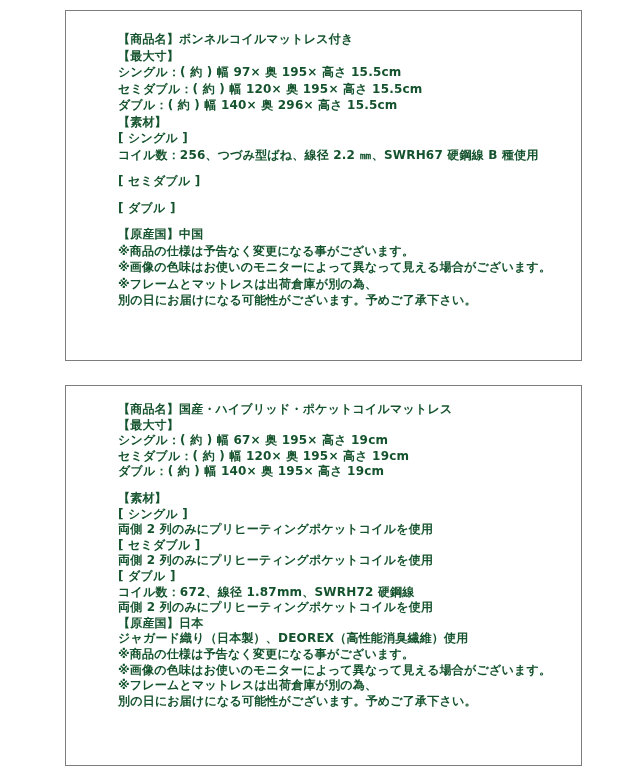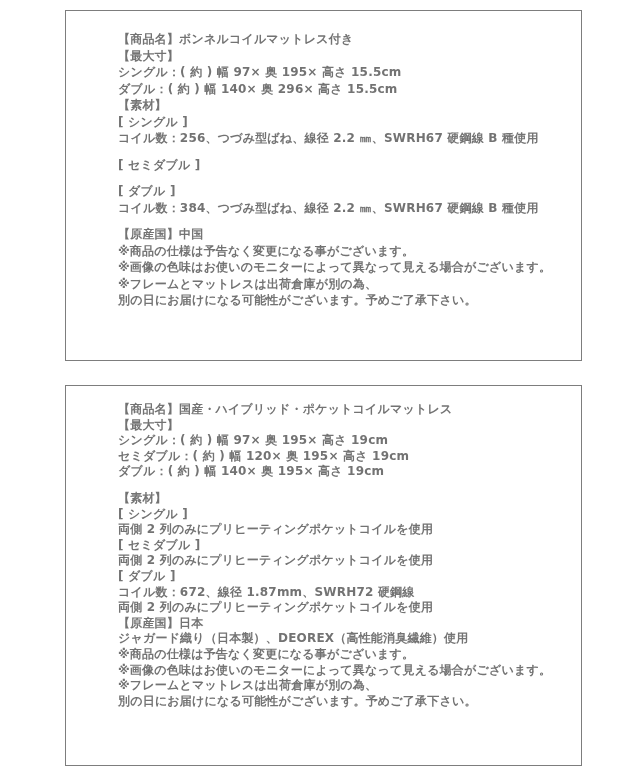--- a/index.html
+++ b/index.html
@@ -14,21 +14,21 @@
     font-family: "DejaVu Sans", "Liberation Sans", sans-serif;
     overflow: hidden;
   }
   .spec-box {
     position: absolute;
     left: 65px;
     width: 517px;
     box-sizing: border-box;
     border: 1px solid #7d7d7d;
     background: #ffffff;
-    color: #737373;
+    color: #14532d;
     font-size: 12px;
     font-weight: bold;
     overflow: hidden;
   }
   #box1 {
     top: 10px;
     height: 351px;
     padding: 20px 14px 0 52px;
   }
   #box2 {
@@ -45,41 +45,41 @@
   #box2 .line { line-height: 15.6px; height: 15.6px; }
   #box2 .line.blank { height: 11px; line-height: 11px; }
 </style>
 </head>
 <body>
 
 <div id="box1" class="spec-box">
     <div class="line">【商品名】ボンネルコイルマットレス付き</div>
     <div class="line">【最大寸】</div>
     <div class="line">シングル：( 約 ) 幅 97× 奥 195× 高さ 15.5cm</div>
+    <div class="line">セミダブル：( 約 ) 幅 120× 奥 195× 高さ 15.5cm</div>
     <div class="line">ダブル：( 約 ) 幅 140× 奥 296× 高さ 15.5cm</div>
     <div class="line">【素材】</div>
     <div class="line">[ シングル ]</div>
     <div class="line">コイル数：256、つづみ型ばね、線径 2.2 ㎜、SWRH67 硬鋼線 B 種使用</div>
     <div class="line blank">&nbsp;</div>
     <div class="line">[ セミダブル ]</div>
     <div class="line blank">&nbsp;</div>
     <div class="line">[ ダブル ]</div>
-    <div class="line">コイル数：384、つづみ型ばね、線径 2.2 ㎜、SWRH67 硬鋼線 B 種使用</div>
     <div class="line blank">&nbsp;</div>
     <div class="line">【原産国】中国</div>
     <div class="line">※商品の仕様は予告なく変更になる事がございます。</div>
     <div class="line">※画像の色味はお使いのモニターによって異なって見える場合がございます。</div>
     <div class="line">※フレームとマットレスは出荷倉庫が別の為、</div>
     <div class="line">別の日にお届けになる可能性がございます。予めご了承下さい。</div>
   </div>
 
 <div id="box2" class="spec-box">
     <div class="line">【商品名】国産・ハイブリッド・ポケットコイルマットレス</div>
     <div class="line">【最大寸】</div>
-    <div class="line">シングル：( 約 ) 幅 97× 奥 195× 高さ 19cm</div>
+    <div class="line">シングル：( 約 ) 幅 67× 奥 195× 高さ 19cm</div>
     <div class="line">セミダブル：( 約 ) 幅 120× 奥 195× 高さ 19cm</div>
     <div class="line">ダブル：( 約 ) 幅 140× 奥 195× 高さ 19cm</div>
     <div class="line blank">&nbsp;</div>
     <div class="line">【素材】</div>
     <div class="line">[ シングル ]</div>
     <div class="line">両側 2 列のみにプリヒーティングポケットコイルを使用</div>
     <div class="line">[ セミダブル ]</div>
     <div class="line">両側 2 列のみにプリヒーティングポケットコイルを使用</div>
     <div class="line">[ ダブル ]</div>
     <div class="line">コイル数：672、線径 1.87mm、SWRH72 硬鋼線</div>

